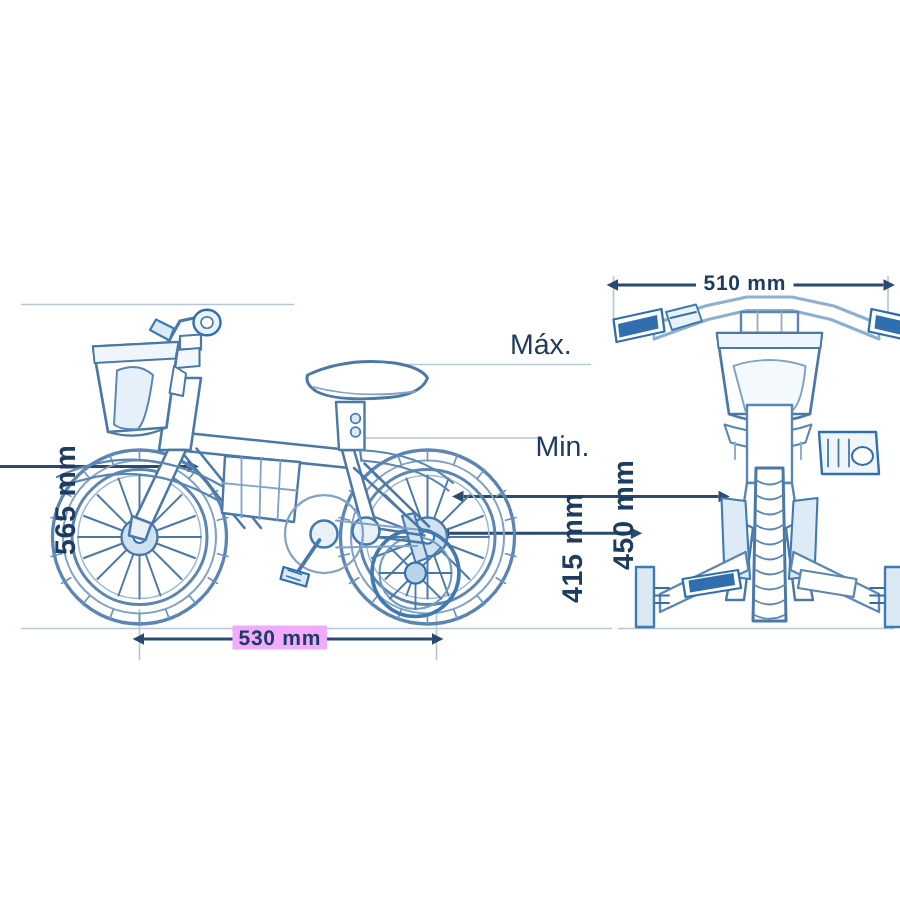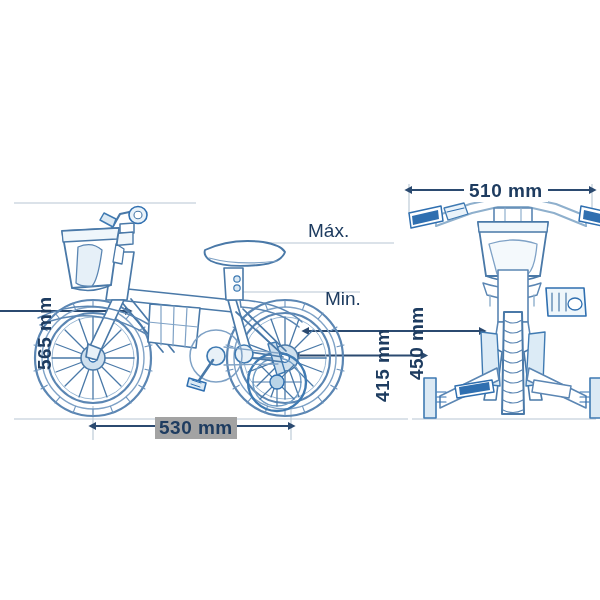--- a/index.html
+++ b/index.html
@@ -17,33 +17,34 @@
   }
   .dimlabel {
     position: absolute;
     color: #1e3c60;
     font-family: "Liberation Sans", sans-serif;
     font-weight: bold;
     white-space: nowrap;
     letter-spacing: 0.5px;
   }
   .dim-h {
-    font-size: 19px;
+    font-size: 14px;
   }
   .dim-v {
     font-size: 19px;
     transform-origin: 0 0;
   }
   .callout {
     position: absolute;
     color: #1e3c60;
     font-family: "Liberation Sans", sans-serif;
     font-size: 19px;
     font-weight: normal;
     white-space: nowrap;
+    margin-left: 32px;
   }
   svg { display: block; position: absolute; top: 0; left: 0; }
 </style>
 </head>
 <body>
 
 <div id="stage">
 
   <svg width="600" height="600" viewBox="0 0 600 600">
     <defs>
@@ -279,21 +280,21 @@
       <g>
         <path d="M546 288 L584 288 L586 316 L548 316 Z" fill="#eef6fb" stroke="#2f6fb0" stroke-width="1.6"></path>
         <path d="M552 293 L552 311 M559 293 L559 311 M566 293 L566 311" stroke="#4a79a8" stroke-width="1.2"></path>
         <ellipse cx="575" cy="304" rx="7" ry="6" fill="#ffffff" stroke="#2f6fb0" stroke-width="1.3"></ellipse>
       </g>
     </g>
   </svg>
 
   <div class="dimlabel dim-v" style="left:34px; top:370px; transform:rotate(-90deg);">565 mm</div>
 
-  <div class="dimlabel dim-h" style="left:155px; top:417px; background:#a3a3a3; padding:0 4px;">530 mm</div>
+  <div class="dimlabel dim-h" style="left:155px; top:417px; background:#f0abfc; padding:0 4px;">530 mm</div>
 
   <div class="dimlabel dim-v" style="left:372px; top:402px; transform:rotate(-90deg);">415 mm</div>
 
   <div class="dimlabel dim-v" style="left:406px; top:380px; transform:rotate(-90deg);">450 mm</div>
 
   <div class="dimlabel dim-h" style="left:464px; top:180px; background:#ffffff; padding:0 5px;">510 mm</div>
 
   <div class="callout" style="left:308px; top:220px;">Máx.</div>
 
   <div class="callout" style="left:325px; top:288px;">Min.</div>

